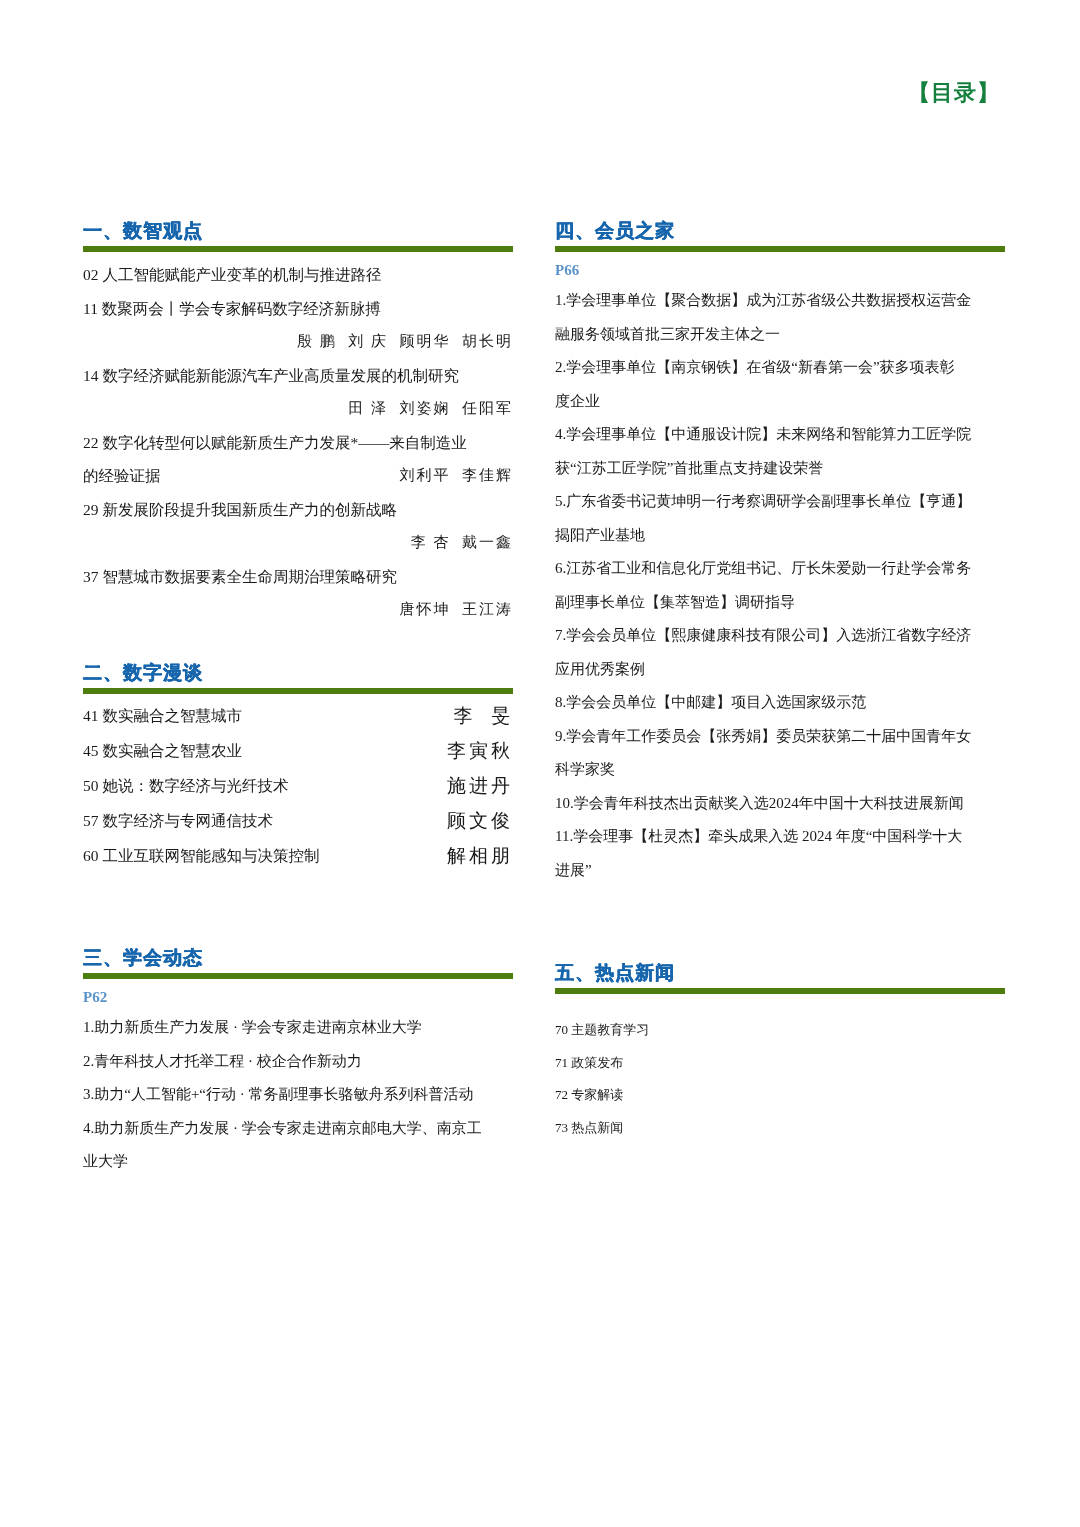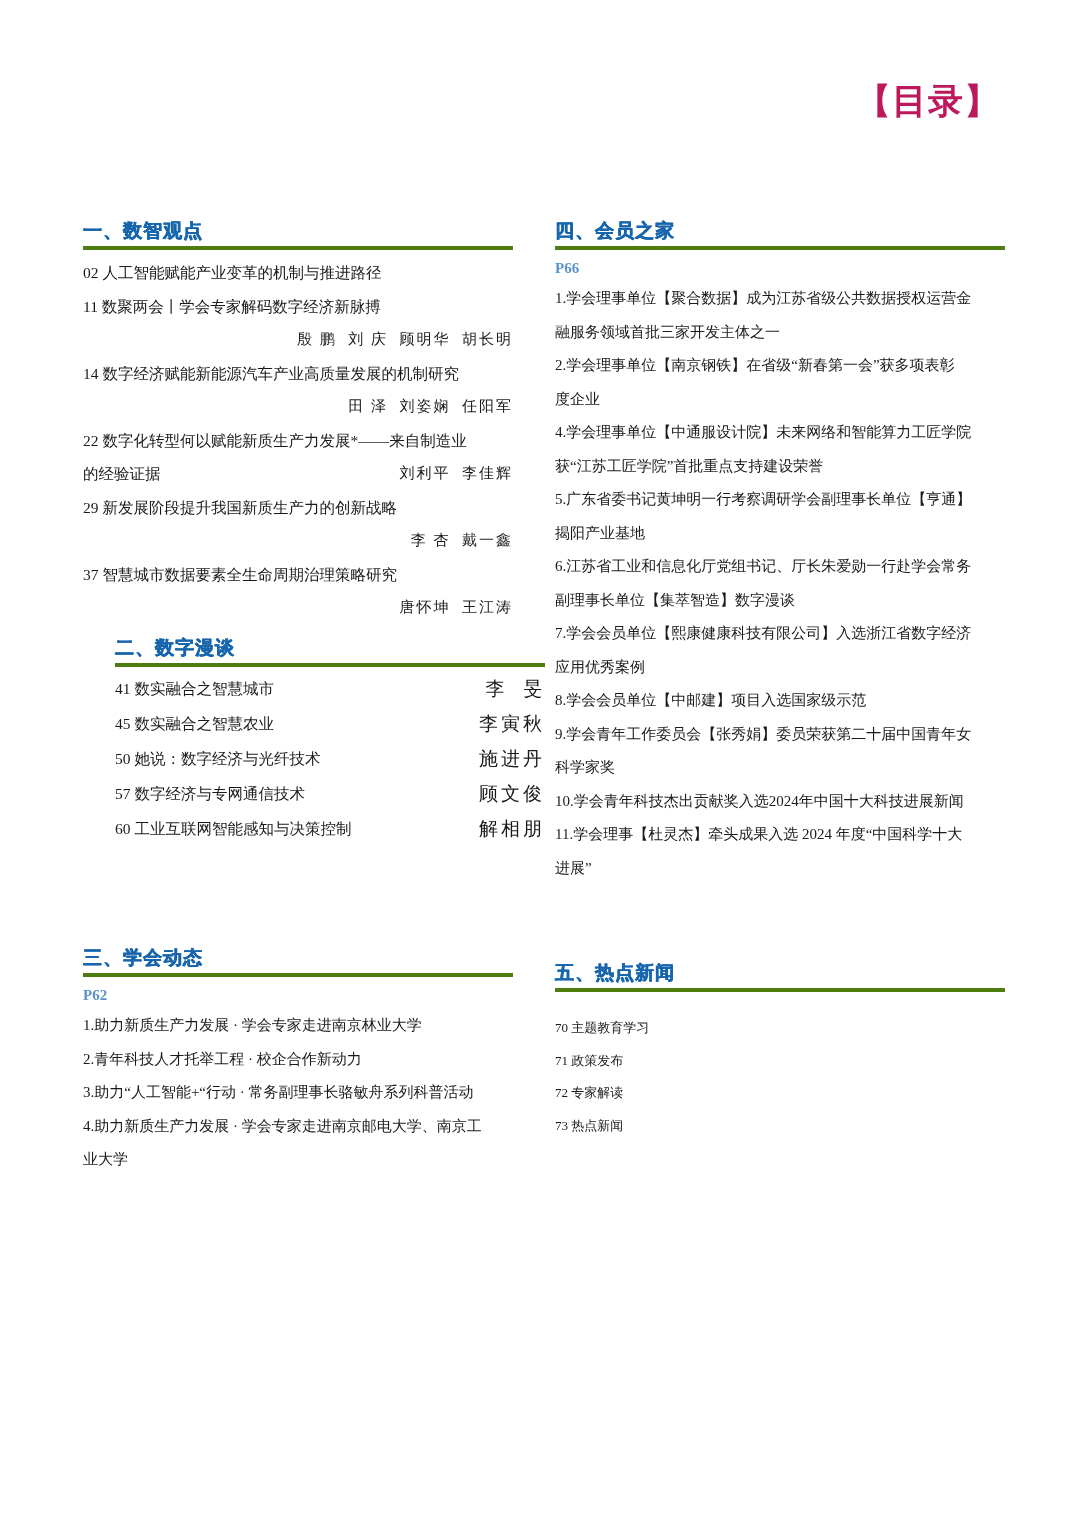--- a/index.html
+++ b/index.html
@@ -4,29 +4,29 @@
   <style>
     html, body { margin: 0; padding: 0; background: #ffffff; }
     body {
       width: 1080px; height: 1527px; position: relative; overflow: hidden;
       font-family: "Liberation Serif", "DejaVu Serif", serif;
       color: #1a1a1a;
     }
     .toc-title {
       position: absolute; right: 80px; top: 78px;
       font-family: "DejaVu Sans", sans-serif; font-weight: bold;
-      font-size: 35px; color: #be185d; letter-spacing: 1px;
+      font-size: 22px; color: #15803d; letter-spacing: 1px;
     }
     .col { position: absolute; }
     .col-left { left: 83px; width: 430px; }
     .col-right { left: 555px; width: 450px; }
 
     .sec-head {
       position: relative; height: 36px;
-      border-bottom: 4px solid #4d7c0f;
+      border-bottom: 6px solid #4d7c0f;
     }
     .sec-head span {
       position: absolute; left: 0; bottom: 2px;
       font-family: "DejaVu Sans", sans-serif; font-weight: 900;
       font-size: 19px; color: #1766ad; letter-spacing: 1px;
       text-shadow: 0.6px 0 0 #1766ad, -0.3px 0 0 #1766ad;
     }
     .page-ref {
       color: #5a93c9; font-size: 15px; font-weight: bold;
       margin: 8px 0 4px 0; height: 20px; line-height: 20px;
@@ -77,21 +77,21 @@
   <div class="entry">
     <span class="title-line">29 新发展阶段提升我国新质生产力的创新战略</span>
     <span class="authors">李 杏  戴一鑫</span>
   </div>
   <div class="entry">
     <span class="title-line">37 智慧城市数据要素全生命周期治理策略研究</span>
     <span class="authors">唐怀坤  王江涛</span>
   </div>
 </div>
 
-<div class="col col-left" style="top:627px;margin-left:32px;">
+<div class="col col-left" style="top:652px;">
   <div class="sec-head">
       <span>二、数字漫谈</span>
     </div>
   <div style="height:4px"></div>
   <div class="row">
       <span>41  数实融合之智慧城市</span>
       <span class="author">李  旻</span>
     </div>
   <div class="row">
       <span>45  数实融合之智慧农业</span>
@@ -149,21 +149,21 @@
   <div class="news">
       <span class="ln">4.学会理事单位【中通服设计院】未来网络和智能算力工匠学院</span>
       <span class="ln">获“江苏工匠学院”首批重点支持建设荣誉</span>
     </div>
   <div class="news">
       <span class="ln">5.广东省委书记黄坤明一行考察调研学会副理事长单位【亨通】</span>
       <span class="ln">揭阳产业基地</span>
     </div>
   <div class="news">
       <span class="ln">6.江苏省工业和信息化厅党组书记、厅长朱爱勋一行赴学会常务</span>
-      <span class="ln">副理事长单位【集萃智造】数字漫谈</span>
+      <span class="ln">副理事长单位【集萃智造】调研指导</span>
     </div>
   <div class="news">
       <span class="ln">7.学会会员单位【熙康健康科技有限公司】入选浙江省数字经济</span>
       <span class="ln">应用优秀案例</span>
     </div>
   <div class="news">
       <span class="ln">8.学会会员单位【中邮建】项目入选国家级示范</span>
     </div>
   <div class="news">
       <span class="ln">9.学会青年工作委员会【张秀娟】委员荣获第二十届中国青年女</span>

